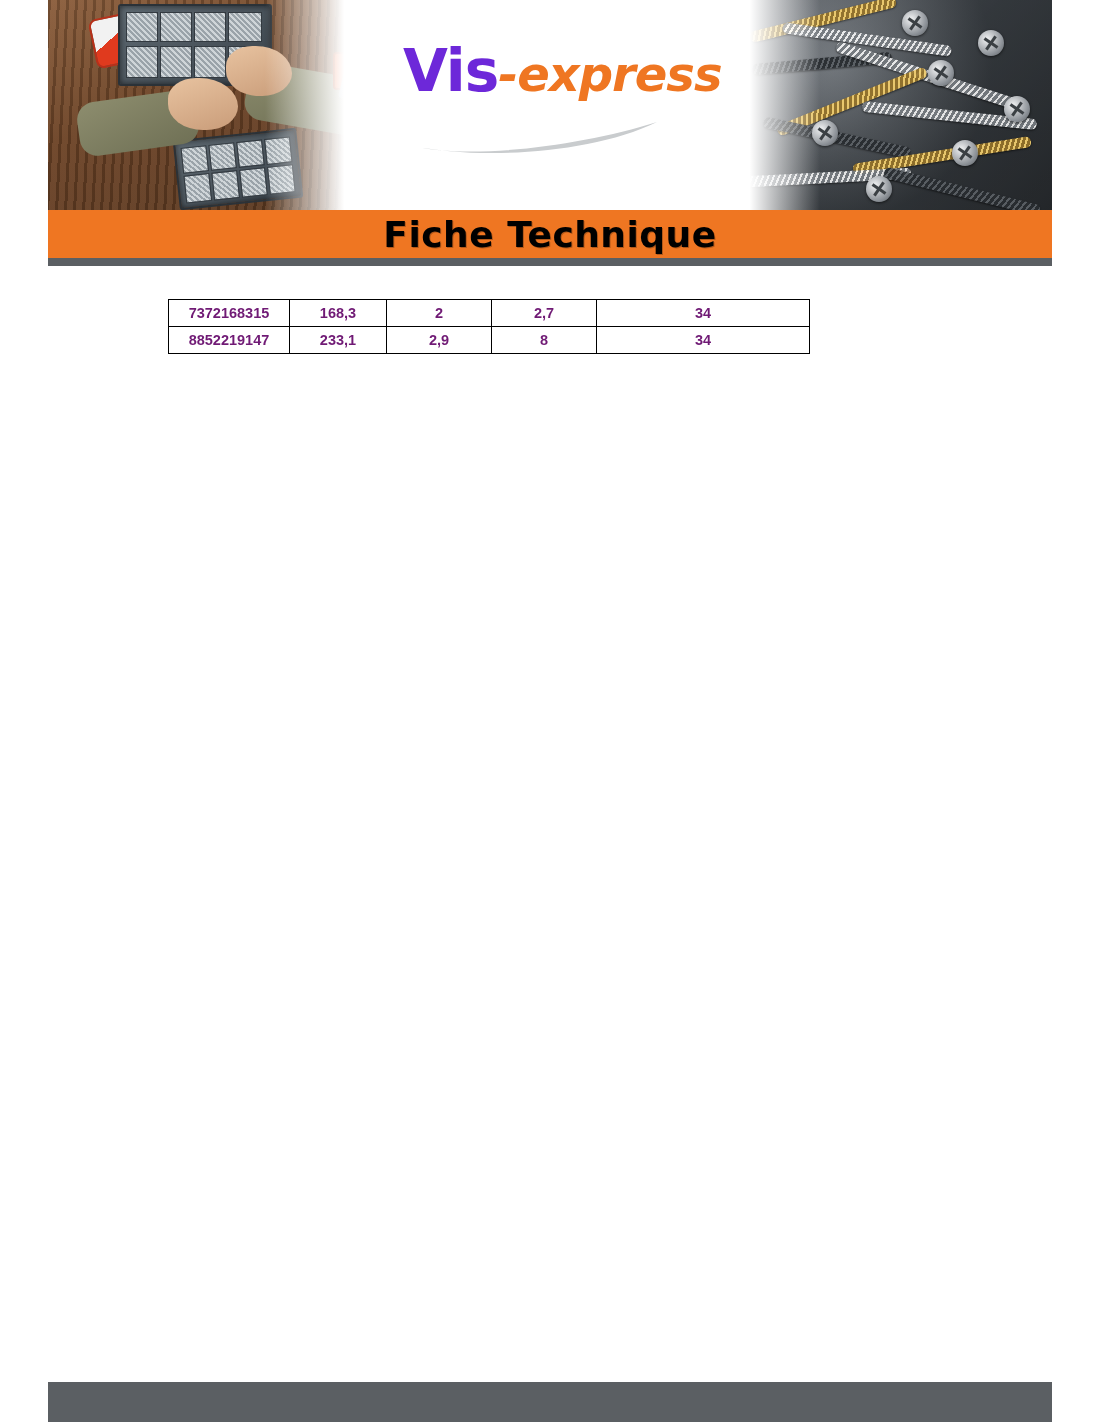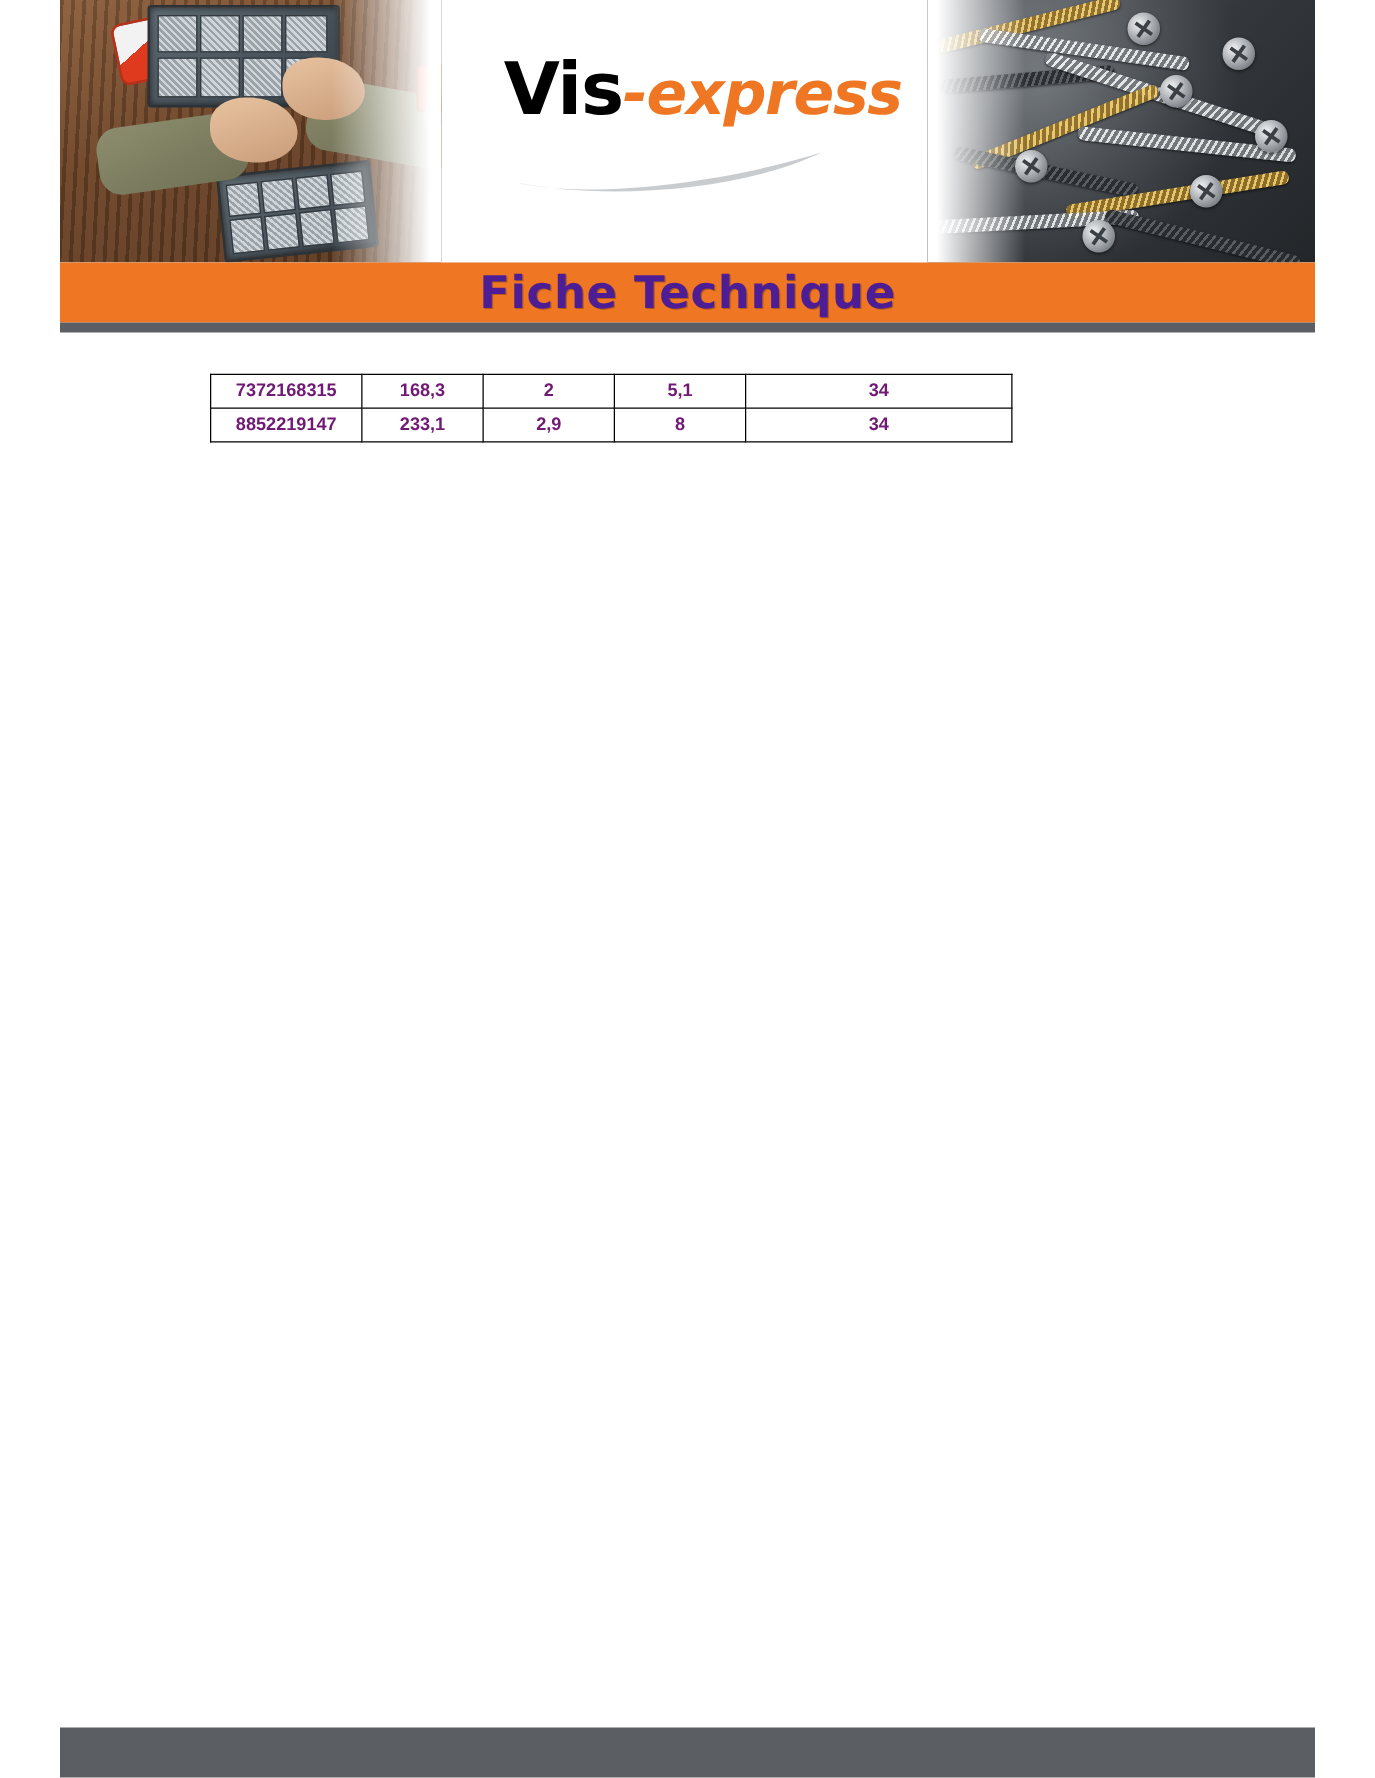--- a/index.html
+++ b/index.html
@@ -195,21 +195,21 @@
     height: 125px;
   }
   .logo-text {
     font-family: "DejaVu Sans", sans-serif;
     font-size: 58px;
     line-height: 1;
     white-space: nowrap;
     letter-spacing: -1px;
   }
   .logo-vis {
-    color: #000000;
+    color: #6d28d9;
     font-weight: bold;
   }
   .logo-express {
     color: #ef7622;
     font-weight: bold;
     font-style: italic;
     font-size: 48px;
   }
   .logo-swoosh {
     position: absolute;
@@ -228,21 +228,21 @@
     height: 48px;
     background: #ef7622;
     display: flex;
     align-items: center;
     justify-content: center;
   }
   .title-bar .title {
     font-family: "DejaVu Sans", sans-serif;
     font-weight: bold;
     font-size: 36px;
-    color: #4c1d95;
+    color: #000000;
     letter-spacing: 0.5px;
     text-shadow: 1px 1px 0 rgba(0,0,0,0.25);
   }
   .title-rule {
     position: absolute;
     left: 48px;
     top: 258px;
     width: 1004px;
     height: 8px;
     background: #5b5f63;
@@ -354,21 +354,21 @@
   <span class="title">Fiche Technique</span>
 </div>
 <div class="title-rule"></div>
 
 <table class="data-table">
   <tbody>
     <tr>
       <td class="c0">7372168315</td>
       <td class="c1">168,3</td>
       <td class="c2">2</td>
-      <td class="c3">5,1</td>
+      <td class="c3">2,7</td>
       <td class="c4">34</td>
     </tr>
     <tr>
       <td class="c0">8852219147</td>
       <td class="c1">233,1</td>
       <td class="c2">2,9</td>
       <td class="c3">8</td>
       <td class="c4">34</td>
     </tr>
   </tbody>

